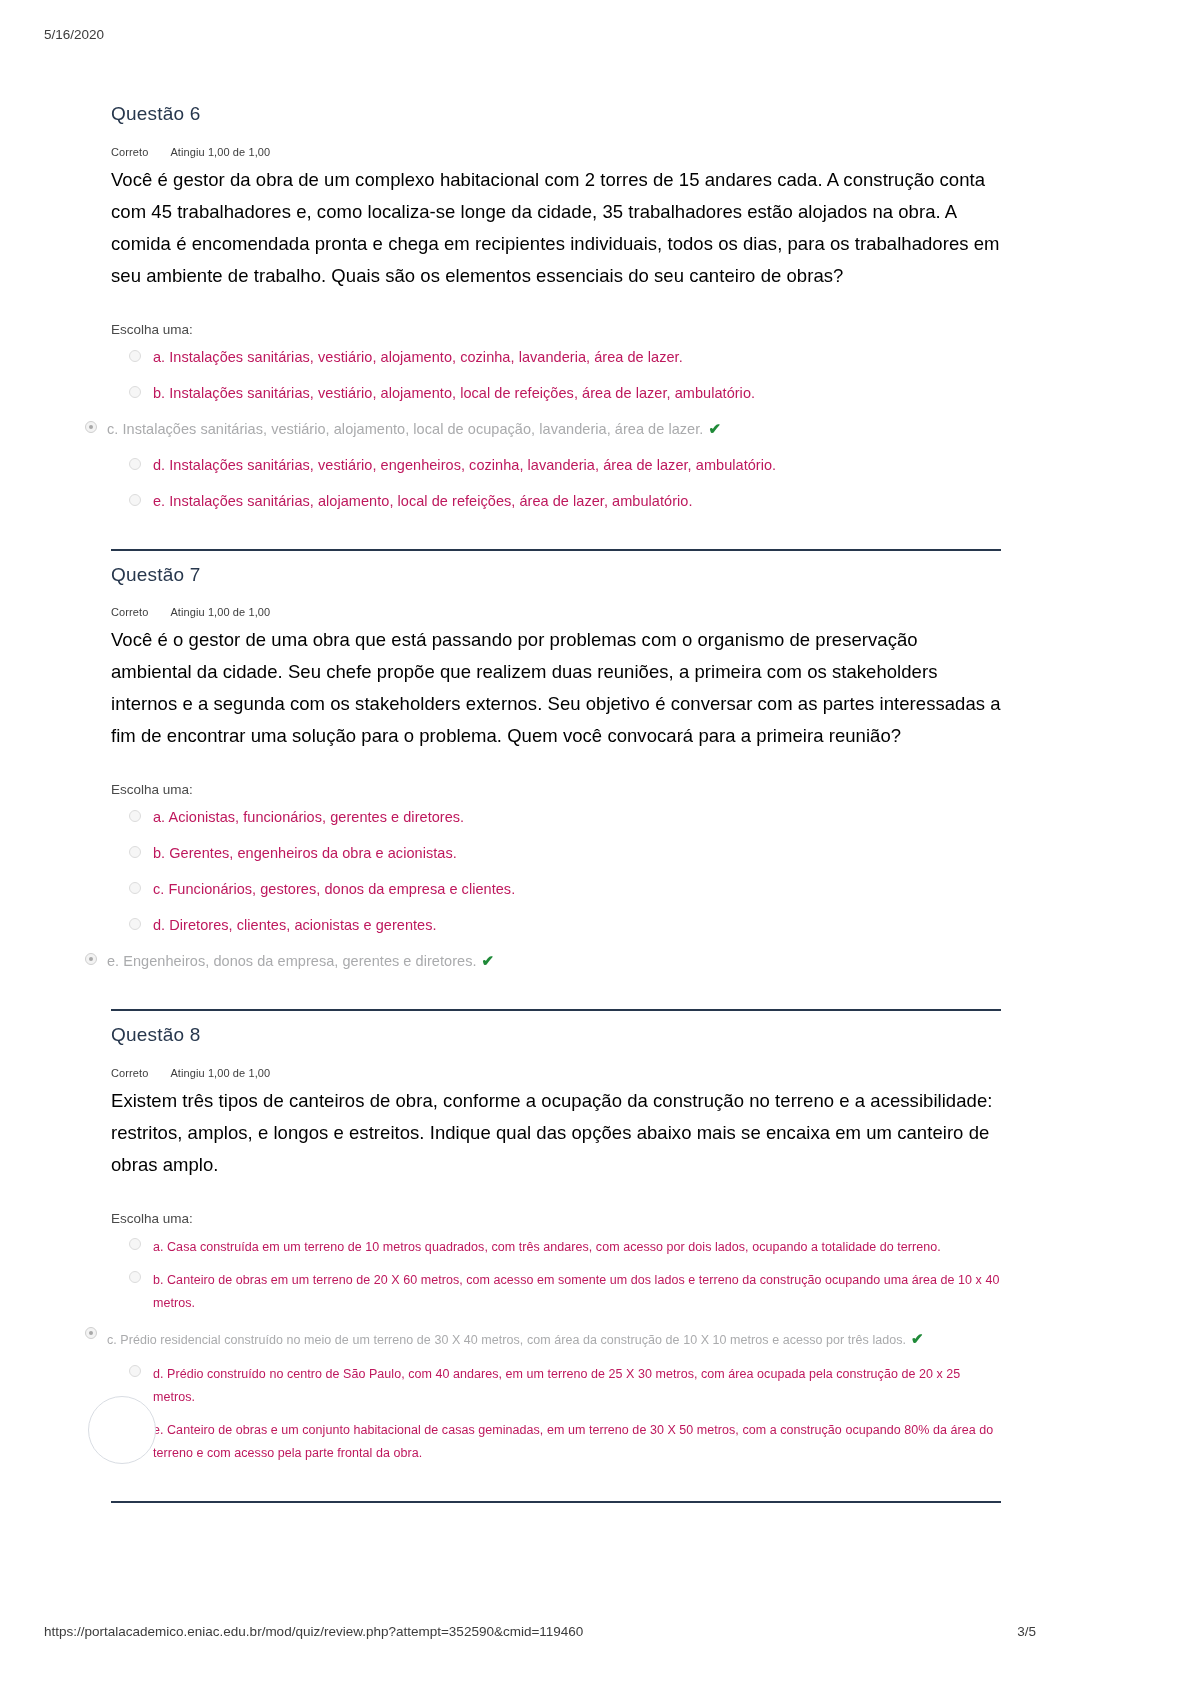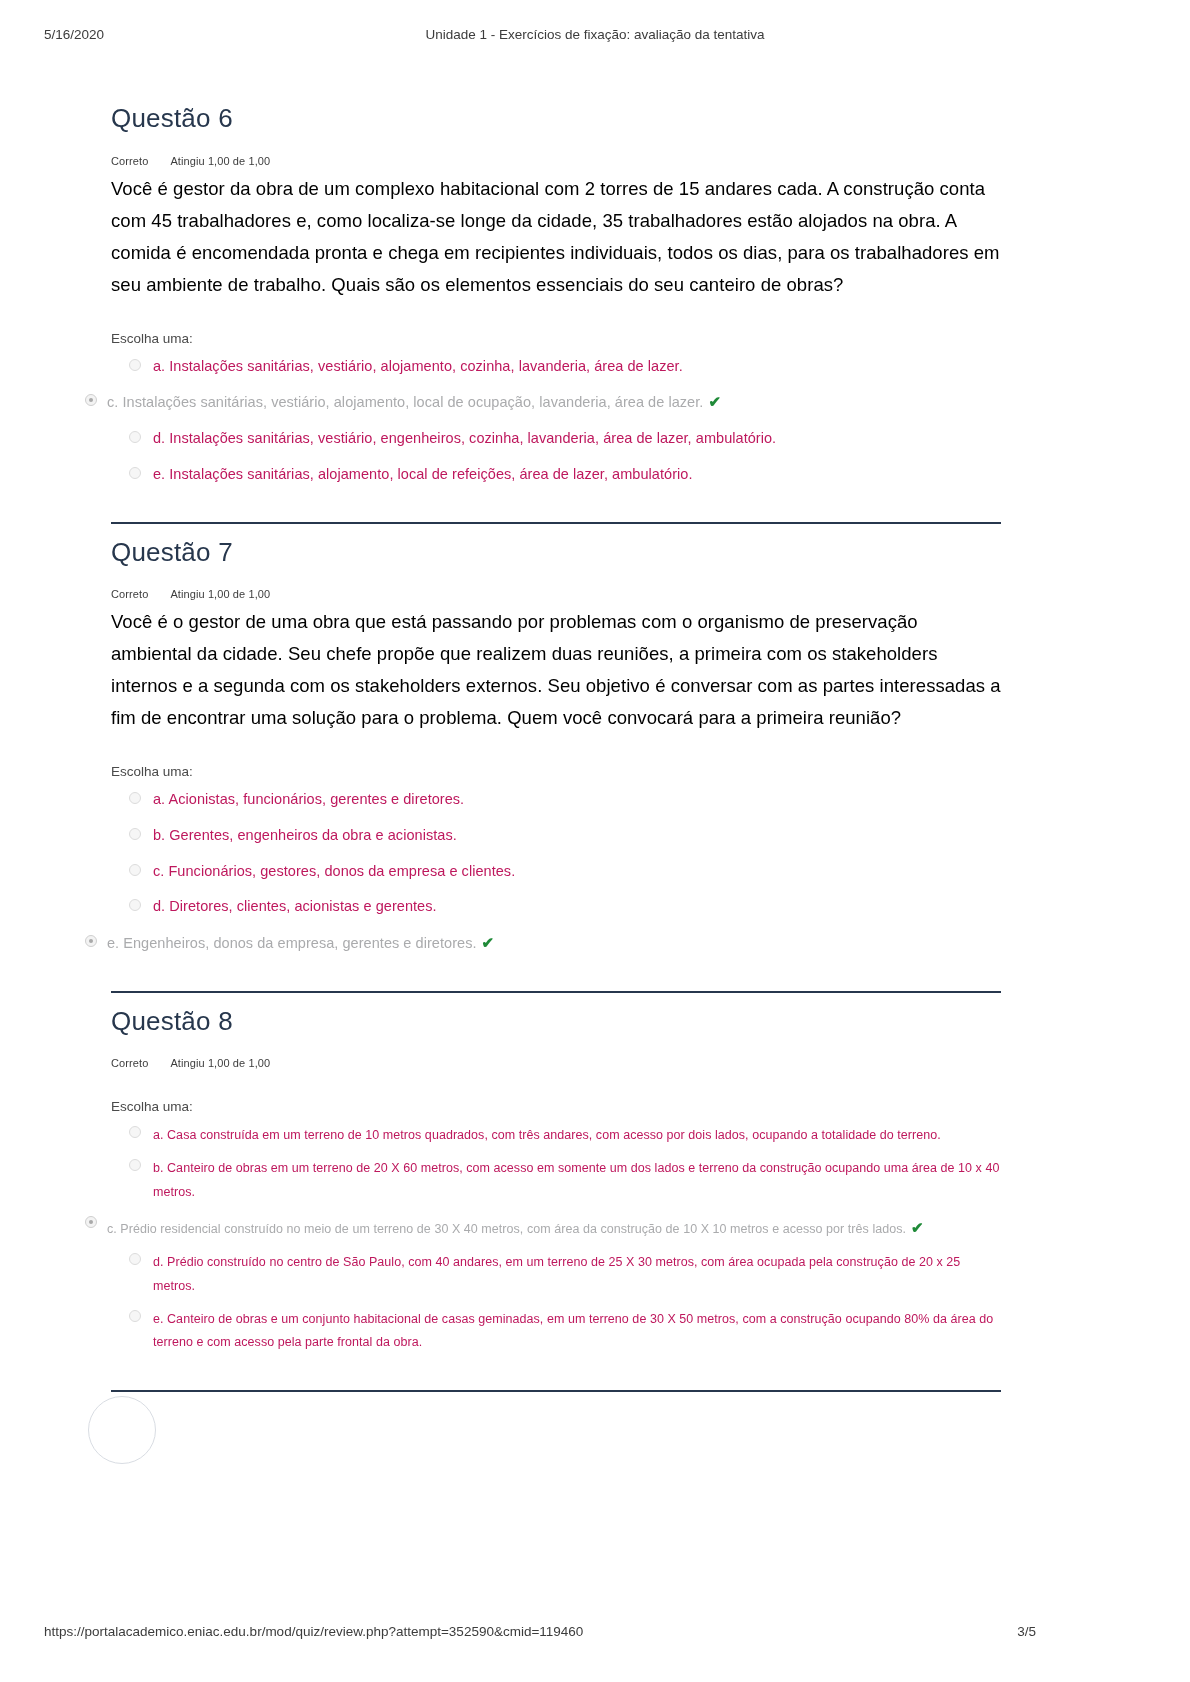--- a/index.html
+++ b/index.html
@@ -48,21 +48,21 @@
     left: 111px;
     width: 890px;
   }
 
   .question-block {
     position: relative;
     padding-bottom: 0;
   }
 
   .q-title {
-    font-size: 26px;
+    font-size: 19px;
     font-weight: 400;
     color: #27374d;
     letter-spacing: 0.2px;
     margin: 0 0 0 0;
     padding-top: 12px;
     line-height: 1.25;
   }
   .q-title .q-word { font-weight: 400; }
   .q-title .q-num { font-weight: 400; }
 
@@ -197,31 +197,31 @@
     right: 44px;
     top: 0;
     white-space: nowrap;
   }
 </style>
 </head>
 <body>
 
 <div class="print-header">
   <span class="date">5/16/2020</span>
-  <span class="doc-title">Unidade 1 - Exercícios de fixação: avaliação da tentativa</span>
 </div>
 
 <div class="content" id="content-root">
     <div class="question-block">
       <h2 class="q-title"><span class="q-word">Questão</span> <span class="q-num">6</span></h2>
       <div class="q-meta"><span class="state">Correto</span><span>Atingiu 1,00 de 1,00</span></div>
       <div class="q-text">Você é gestor da obra de um complexo habitacional com 2 torres de 15 andares cada. A construção conta com 45 trabalhadores e, como localiza-se longe da cidade, 35 trabalhadores estão alojados na obra. A comida é encomendada pronta e chega em recipientes individuais, todos os dias, para os trabalhadores em seu ambiente de trabalho. Quais são os elementos essenciais do seu canteiro de obras?</div>
       <div class="choose-label">Escolha uma:</div>
       <div class="options">
         <div class="option"><span class="radio"></span><span class="opt-text">a. Instalações sanitárias, vestiário, alojamento, cozinha, lavanderia, área de lazer.</span></div>
+        <div class="option"><span class="radio"></span><span class="opt-text">b. Instalações sanitárias, vestiário, alojamento, local de refeições, área de lazer, ambulatório.</span></div>
         <div class="option selected"><span class="radio"></span><span class="opt-text">c. Instalações sanitárias, vestiário, alojamento, local de ocupação, lavanderia, área de lazer.</span><span class="check-icon">✔</span></div>
         <div class="option"><span class="radio"></span><span class="opt-text">d. Instalações sanitárias, vestiário, engenheiros, cozinha, lavanderia, área de lazer, ambulatório.</span></div>
         <div class="option"><span class="radio"></span><span class="opt-text">e. Instalações sanitárias, alojamento, local de refeições, área de lazer, ambulatório.</span></div>
       </div>
       <hr class="q-divider">
     </div>
     <div class="question-block">
       <h2 class="q-title"><span class="q-word">Questão</span> <span class="q-num">7</span></h2>
       <div class="q-meta"><span class="state">Correto</span><span>Atingiu 1,00 de 1,00</span></div>
       <div class="q-text">Você é o gestor de uma obra que está passando por problemas com o organismo de preservação ambiental da cidade. Seu chefe propõe que realizem duas reuniões, a primeira com os stakeholders internos e a segunda com os stakeholders externos. Seu objetivo é conversar com as partes interessadas a fim de encontrar uma solução para o problema. Quem você convocará para a primeira reunião?</div>
@@ -231,20 +231,21 @@
         <div class="option"><span class="radio"></span><span class="opt-text">b. Gerentes, engenheiros da obra e acionistas.</span></div>
         <div class="option"><span class="radio"></span><span class="opt-text">c. Funcionários, gestores, donos da empresa e clientes.</span></div>
         <div class="option"><span class="radio"></span><span class="opt-text">d. Diretores, clientes, acionistas e gerentes.</span></div>
         <div class="option selected"><span class="radio"></span><span class="opt-text">e. Engenheiros, donos da empresa, gerentes e diretores.</span><span class="check-icon">✔</span></div>
       </div>
       <hr class="q-divider">
     </div>
     <div class="question-block">
       <h2 class="q-title"><span class="q-word">Questão</span> <span class="q-num">8</span></h2>
       <div class="q-meta"><span class="state">Correto</span><span>Atingiu 1,00 de 1,00</span></div>
+      <div class="q-text">Existem três tipos de canteiros de obra, conforme a ocupação da construção no terreno e a acessibilidade: restritos, amplos, e longos e estreitos. Indique qual das opções abaixo mais se encaixa em um canteiro de obras amplo.</div>
       <div class="choose-label">Escolha uma:</div>
       <div class="options small">
         <div class="option"><span class="radio"></span><span class="opt-text">a. Casa construída em um terreno de 10 metros quadrados, com três andares, com acesso por dois lados, ocupando a totalidade do terreno.</span></div>
         <div class="option"><span class="radio"></span><span class="opt-text">b. Canteiro de obras em um terreno de 20 X 60 metros, com acesso em somente um dos lados e terreno da construção ocupando uma área de 10 x 40 metros.</span></div>
         <div class="option selected"><span class="radio"></span><span class="opt-text">c. Prédio residencial construído no meio de um terreno de 30 X 40 metros, com área da construção de 10 X 10 metros e acesso por três lados.</span><span class="check-icon">✔</span></div>
         <div class="option"><span class="radio"></span><span class="opt-text">d. Prédio construído no centro de São Paulo, com 40 andares, em um terreno de 25 X 30 metros, com área ocupada pela construção de 20 x 25 metros.</span></div>
         <div class="option"><span class="radio"></span><span class="opt-text">e. Canteiro de obras e um conjunto habitacional de casas geminadas, em um terreno de 30 X 50 metros, com a construção ocupando 80% da área do terreno e com acesso pela parte frontal da obra.</span></div>
       </div>
       <hr class="q-divider">
     </div>

